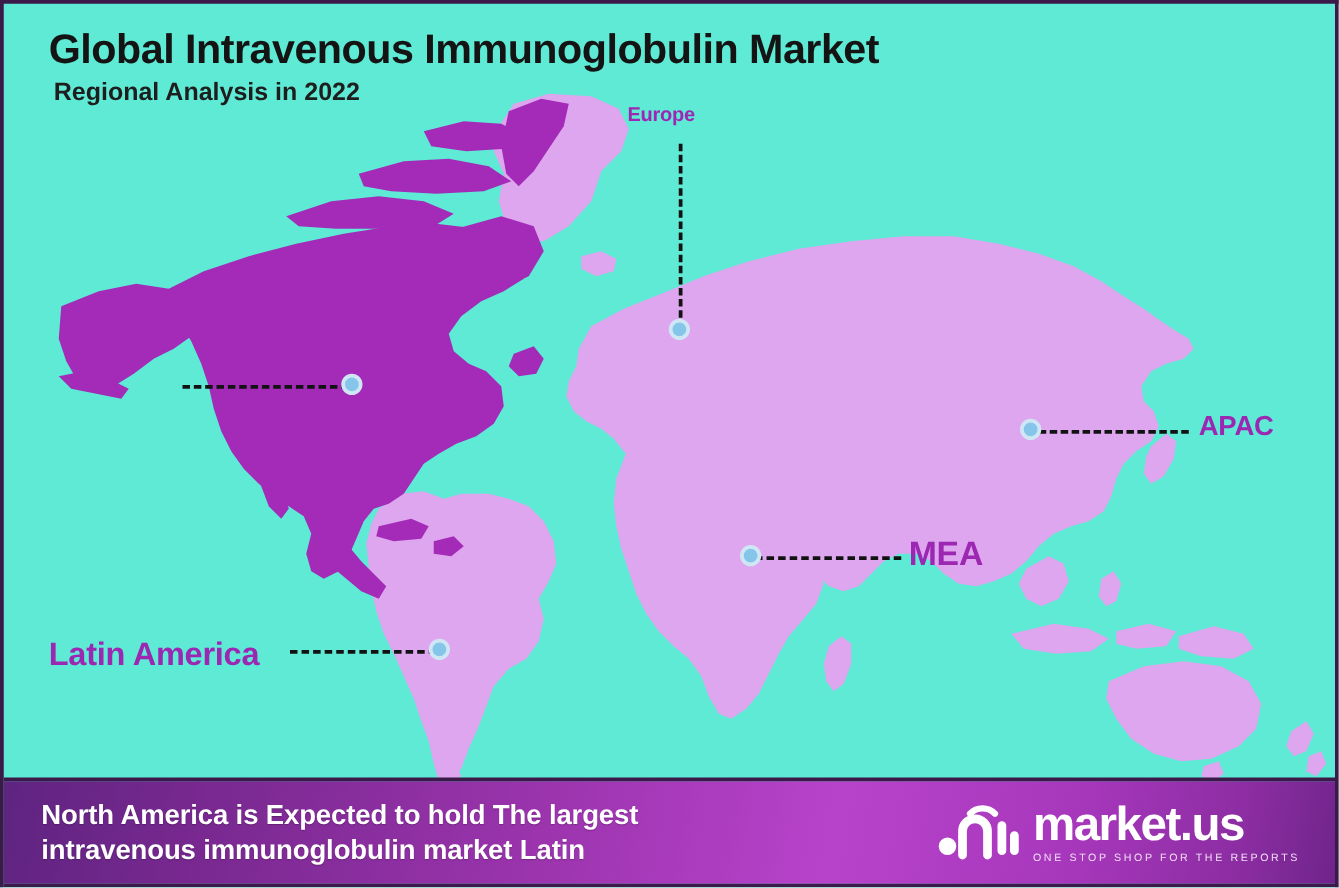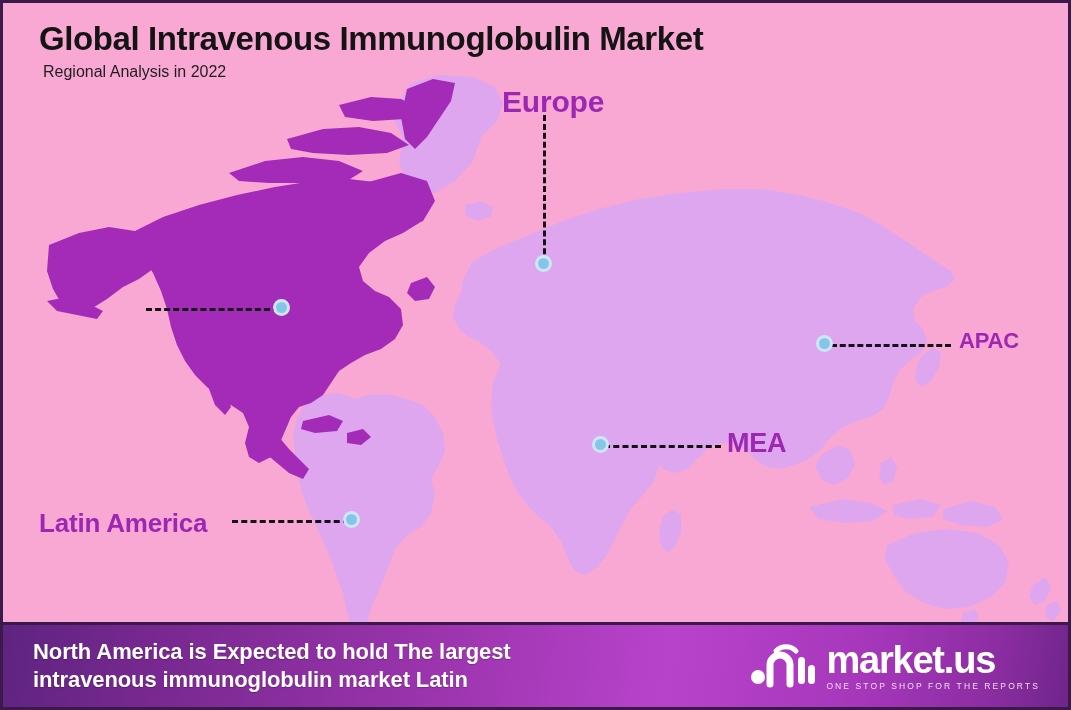--- a/index.html
+++ b/index.html
@@ -4,58 +4,58 @@
 <style>
   html,body{margin:0;padding:0;background:#fff;}
   body{
     font-family:"Liberation Sans","DejaVu Sans",sans-serif;
     -webkit-font-smoothing:antialiased;
   }
   #infographic{
     position:relative;
     width:1071px;height:710px;
     box-sizing:border-box;
-    background:#f9a8d4;
+    background:#5eead4;
     border-left:3px solid #3b1a4a;
     border-right:3px solid #3b1a4a;
     border-top:3px solid #3b1a4a;
     overflow:hidden;
   }
   
   #header{
     position:absolute;left:0;top:0;width:100%;
     padding:18px 0 0 36px;box-sizing:border-box;
     z-index:40;
   }
   #title{
     font-size:33px;font-weight:700;color:#141414;
     letter-spacing:-0.4px;line-height:1.08;margin:0;
     white-space:nowrap;
   }
   #subtitle{
-    font-size:16px;font-weight:400;color:#1e1e1e;
+    font-size:20px;font-weight:700;color:#1e1e1e;
     letter-spacing:0px;margin:6px 0 0 4px;line-height:1.1;
     white-space:nowrap;
   }
   
   #map-wrap{
     position:absolute;left:0;top:62px;
     width:1065px;height:560px;
     z-index:5;
   }
   #world-map{display:block;width:100%;height:100%;}
   
   .callout{
     position:absolute;z-index:30;
     color:#9c27b2;font-weight:700;
     white-space:nowrap;line-height:1.18;
     letter-spacing:-0.2px;
   }
   .callout .l2{display:block;}
-  #callout-europe{left:499px;top:81px;font-size:30px;}
+  #callout-europe{left:499px;top:81px;font-size:16px;}
   #callout-apac{left:956px;top:325px;font-size:22px;}
   #callout-mea{left:724px;top:425px;font-size:27px;}
   #callout-latin{left:36px;top:505px;font-size:26px;}
   #callout-na{left:14px;top:326px;font-size:22px;text-align:left;}
   #callout-na .l2{margin-left:22px;}
   
   .leader{position:absolute;z-index:25;}
   .leader-h{
     border-top:3px dashed #121212;
     height:0;

